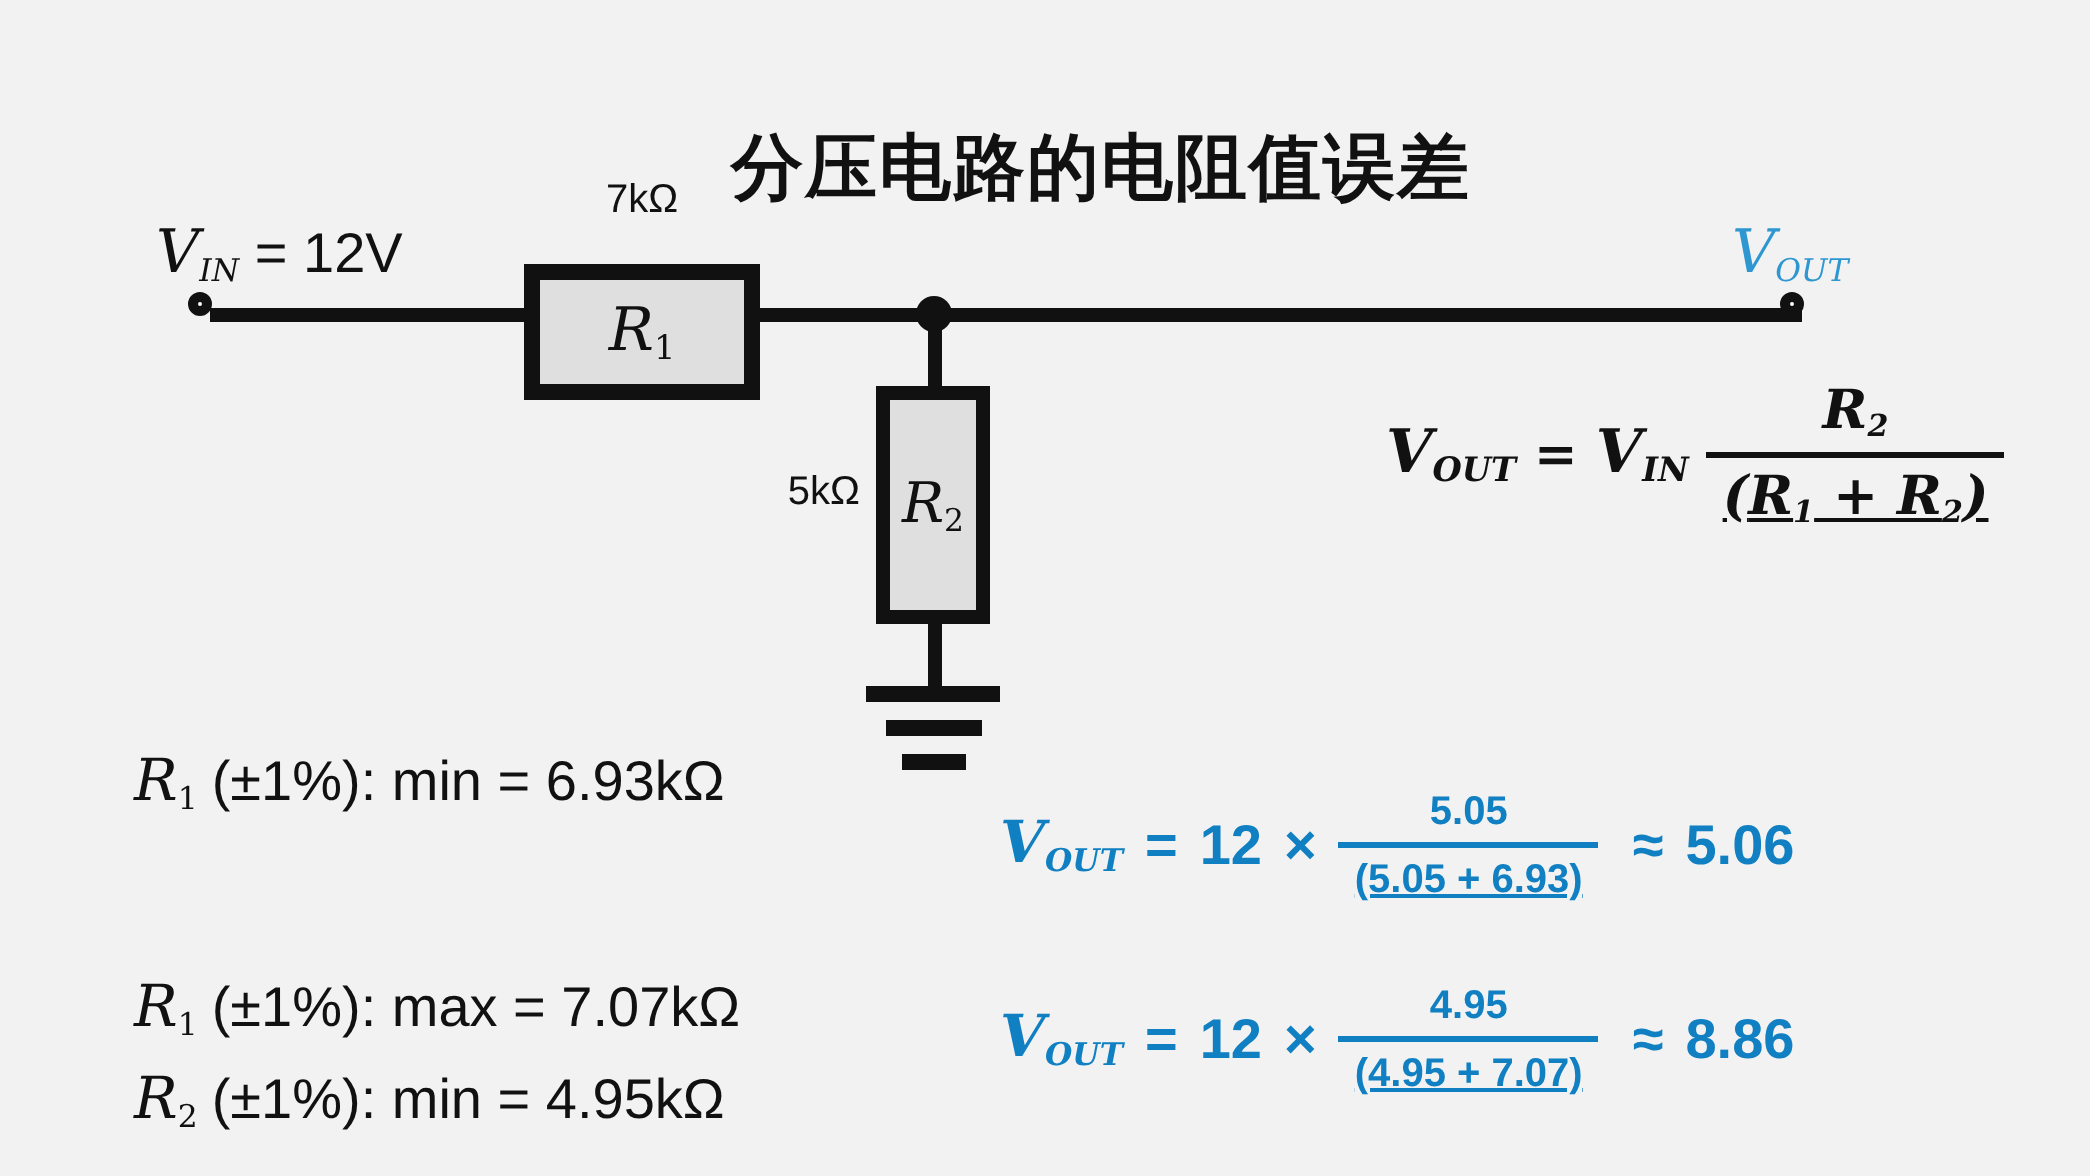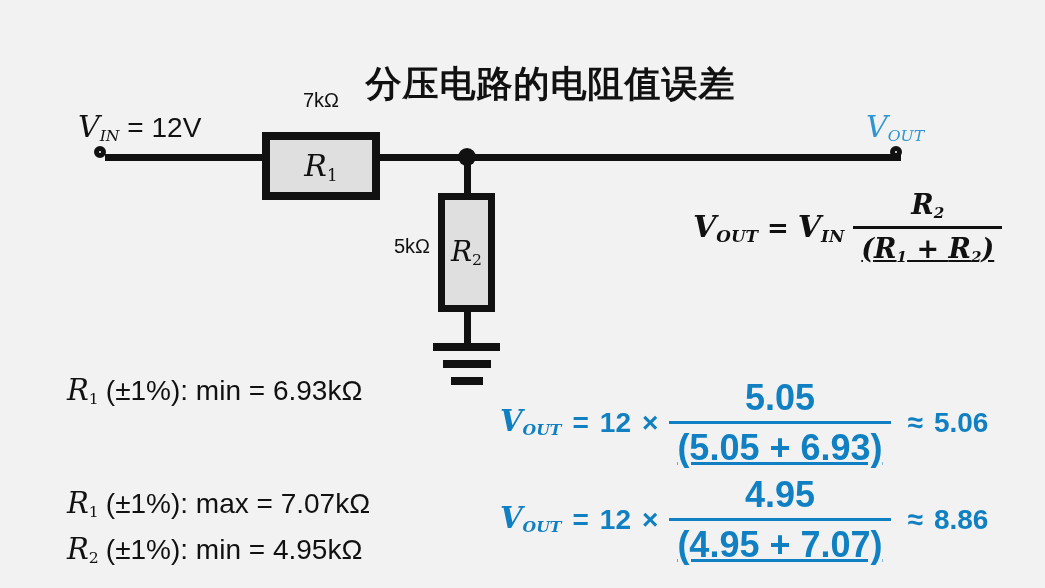--- a/index.html
+++ b/index.html
@@ -116,21 +116,21 @@
 
   .calc-row {
     left: 500px;
     height: 78px;
     gap: 11px;
     color: #1180c2;
     font-weight: 700;
     font-size: 28px;
   }
   .calc-row .var { font-weight: 700; font-size: 29px; }
-  .calc-row .frac { font-size: 36px; }
+  .calc-row .frac { font-size: 20px; }
   .calc-row .approx { margin-left: 6px; }
 
   
   .tol-line {
     left: 67px;
     font-size: 28px;
     line-height: 1;
     white-space: nowrap;
   }
   .tol-line .var { font-size: 29px; }

